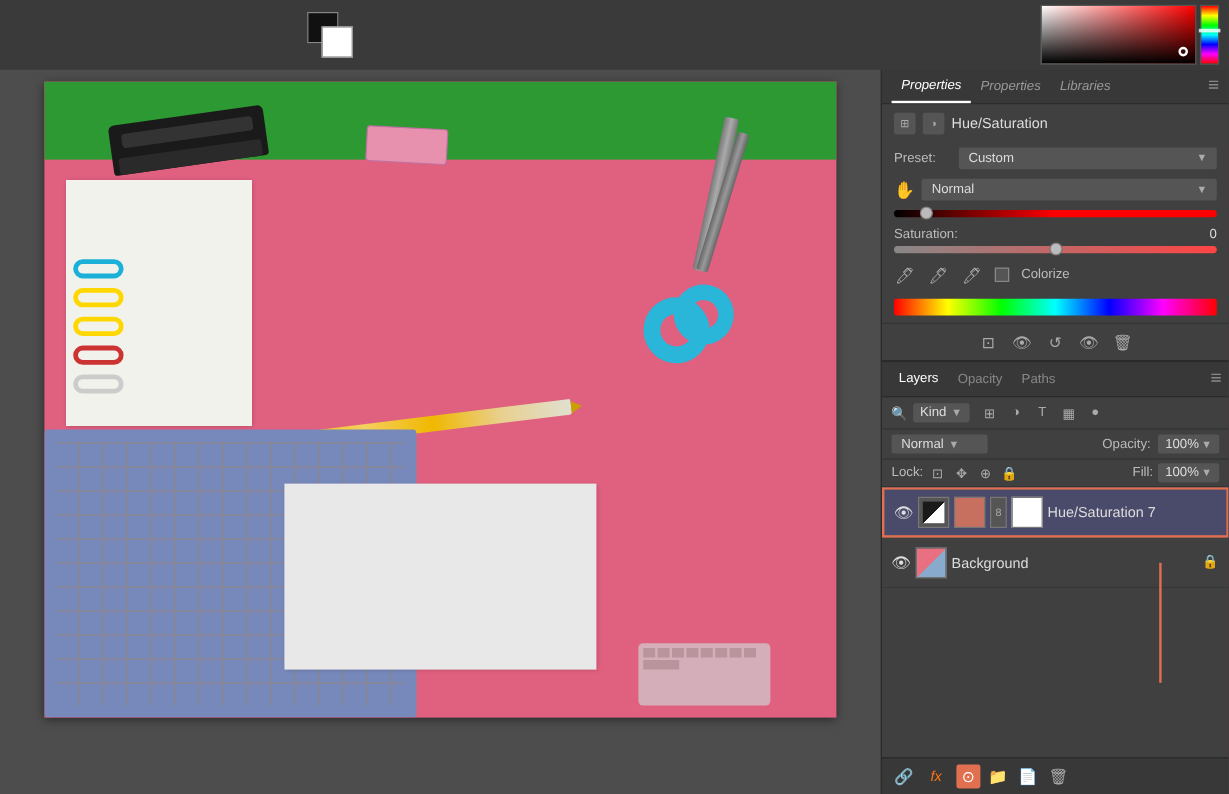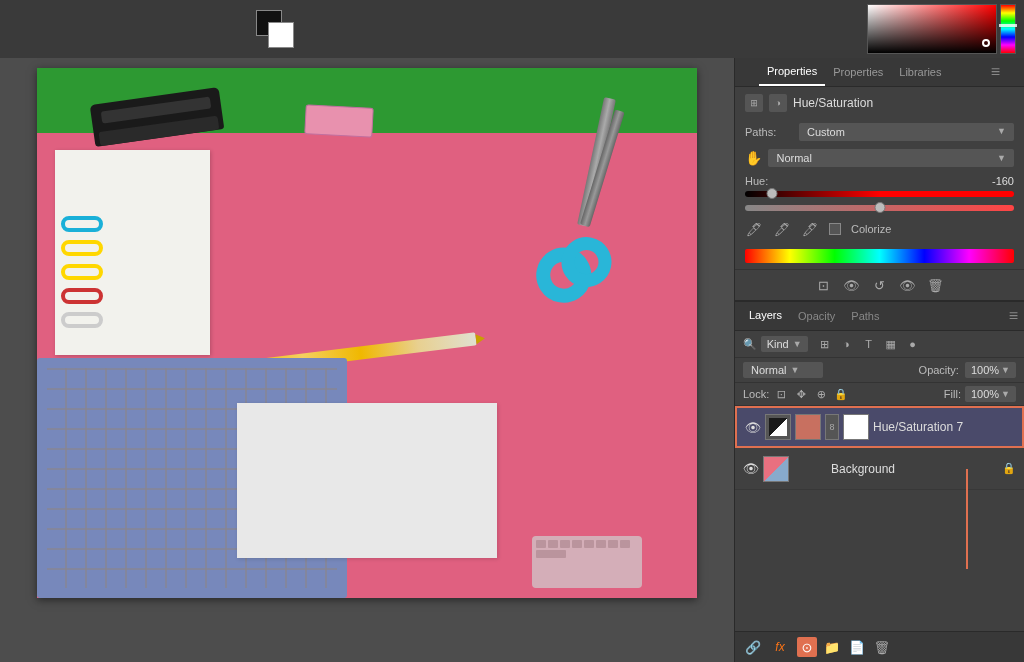--- a/index.html
+++ b/index.html
@@ -94,60 +94,60 @@
             <div style="width:30px;height:8px;background:#aaa;border-radius:1px;"></div>
           </div>
         </div>
       </div>
     </div>
 
     <div style="width:290px; background:#404040; display:flex; flex-direction:column; border-left:1px solid #2a2a2a;">
 
       <div>
 
-        <div style="display:flex; background:#383838; border-bottom:1px solid #2a2a2a; padding:0 24px; align-items:center;">
+        <div style="display:flex; background:#383838; border-bottom:1px solid #2a2a2a; padding:0 8px; align-items:center;font-style:italic;">
           <div style="padding:7px 8px;font-size:11px;color:#fff;border-bottom:2px solid #fff;cursor:pointer;">Properties</div>
           <div style="padding:7px 8px;font-size:11px;color:#999;cursor:pointer;">Properties</div>
           <div style="padding:7px 8px;font-size:11px;color:#999;cursor:pointer;">Libraries</div>
           <div style="margin-left:auto;color:#888;font-size:16px;cursor:pointer;">≡</div>
         </div>
 
         <div style="display:flex;align-items:center;padding:7px 10px;gap:6px;background:#404040;">
           <div style="width:18px;height:18px;background:#555;border-radius:2px;display:flex;align-items:center;justify-content:center;font-size:9px;color:#aaa;">⊞</div>
           <div style="width:18px;height:18px;background:#555;border-radius:2px;display:flex;align-items:center;justify-content:center;font-size:9px;color:#aaa;">◑</div>
           <div style="font-size:12px;color:#ddd;">Hue/Saturation</div>
         </div>
 
         <div style="display:flex;align-items:center;padding:4px 10px;gap:6px;">
-          <div style="font-size:11px;color:#bbb;min-width:48px;">Paths:</div>
+          <div style="font-size:11px;color:#bbb;min-width:48px;">Preset:</div>
           <div style="flex:1;background:#555;color:#ddd;font-size:11px;padding:3px 8px;border-radius:2px;display:flex;align-items:flex-start;justify-content:space-between;cursor:pointer;">
             <span>Custom</span>
             <span style="font-size:9px;color:#aaa;">▼</span>
           </div>
         </div>
 
         <div style="display:flex;align-items:center;padding:4px 10px;gap:6px;">
           <div style="font-size:14px;color:#aaa;">✋</div>
           <div style="flex:1;background:#555;color:#ddd;font-size:11px;padding:3px 8px;border-radius:2px;display:flex;align-items:center;justify-content:space-between;cursor:pointer;">
             <span>Normal</span>
             <span style="font-size:9px;color:#aaa;">▼</span>
           </div>
         </div>
 
         <div style="padding:4px 10px;">
-          <div style="display:flex;justify-content:space-between;margin-bottom:4px;">
-            <span style="font-size:11px;color:#bbb;">Hue:</span>
-            <span style="font-size:11px;color:#ddd;">-160</span>
-          </div>
           <div style="height:6px;background:linear-gradient(to right,#000 0%,#f00 50%,#f00 100%);border-radius:3px;position:relative;">
             <div style="width:11px;height:11px;background:#bbb;border-radius:50%;position:absolute;top:-3px;left:10%;transform:translateX(-50%);border:1px solid #777;"></div>
           </div>
         </div>
 
         <div style="padding:4px 10px;">
+          <div style="display:flex;justify-content:space-between;margin-bottom:4px;">
+            <span style="font-size:11px;color:#bbb;">Saturation:</span>
+            <span style="font-size:11px;color:#ddd;">0</span>
+          </div>
           <div style="height:6px;background:linear-gradient(to right,#888,#f44);border-radius:3px;position:relative;">
             <div style="width:11px;height:11px;background:#bbb;border-radius:50%;position:absolute;top:-3px;left:50%;transform:translateX(-50%);border:1px solid #777;"></div>
           </div>
         </div>
 
 
         <div style="display:flex;align-items:center;padding:5px 10px;gap:10px;">
           <div style="width:18px;height:18px;display:flex;align-items:center;justify-content:center;color:#aaa;font-size:13px;cursor:pointer;">🖊</div>
           <div style="width:18px;height:18px;display:flex;align-items:center;justify-content:center;color:#aaa;font-size:13px;cursor:pointer;">🖊</div>
           <div style="width:18px;height:18px;display:flex;align-items:center;justify-content:center;color:#aaa;font-size:13px;cursor:pointer;">🖊</div>
@@ -226,21 +226,21 @@
             </div>
             <div style="width:26px;height:26px;background:#c87060;border:1px solid #777;flex-shrink:0;"></div>
             <div style="width:14px;height:26px;background:#555;border:1px solid #777;flex-shrink:0;display:flex;align-items:center;justify-content:center;font-size:9px;color:#aaa;">8</div>
             <div style="width:26px;height:26px;background:#fff;border:1px solid #777;flex-shrink:0;"></div>
             <div style="flex:1;font-size:12px;color:#ddd;">Hue/Saturation 7</div>
           </div>
 
           <div style="display:flex;align-items:center;padding:5px 8px;gap:4px;cursor:pointer;min-height:42px;border-bottom:1px solid #383838;position:relative;">
             <div style="width:16px;display:flex;align-items:center;justify-content:center;color:#ddd;font-size:13px;cursor:pointer;">👁</div>
             <div style="width:26px;height:26px;background:linear-gradient(135deg,#e87080 50%,#88aacc 50%);border:1px solid #777;flex-shrink:0;"></div>
-            <div style="flex:1;font-size:12px;color:#ddd;margin-left:38px;">Background</div>
+            <div style="flex:1;font-size:12px;color:#ddd;">Background</div>
             <div style="color:#888;font-size:11px;">🔒</div>
 
             <div style="position:absolute;bottom:-80px;right:56px;width:2px;height:100px;background:#e07050;pointer-events:none;"></div>
           </div>
 
         </div>
 
         <div style="display:flex;align-items:center;padding:5px 8px;gap:5px;border-top:1px solid #2a2a2a;background:#383838;">
           <div style="width:20px;height:20px;display:flex;align-items:center;justify-content:center;color:#aaa;font-size:13px;cursor:pointer;">🔗</div>
           <div style="width:24px;height:20px;display:flex;align-items:center;justify-content:center;color:#f97316;font-size:12px;cursor:pointer;font-style:italic;">fx</div>

